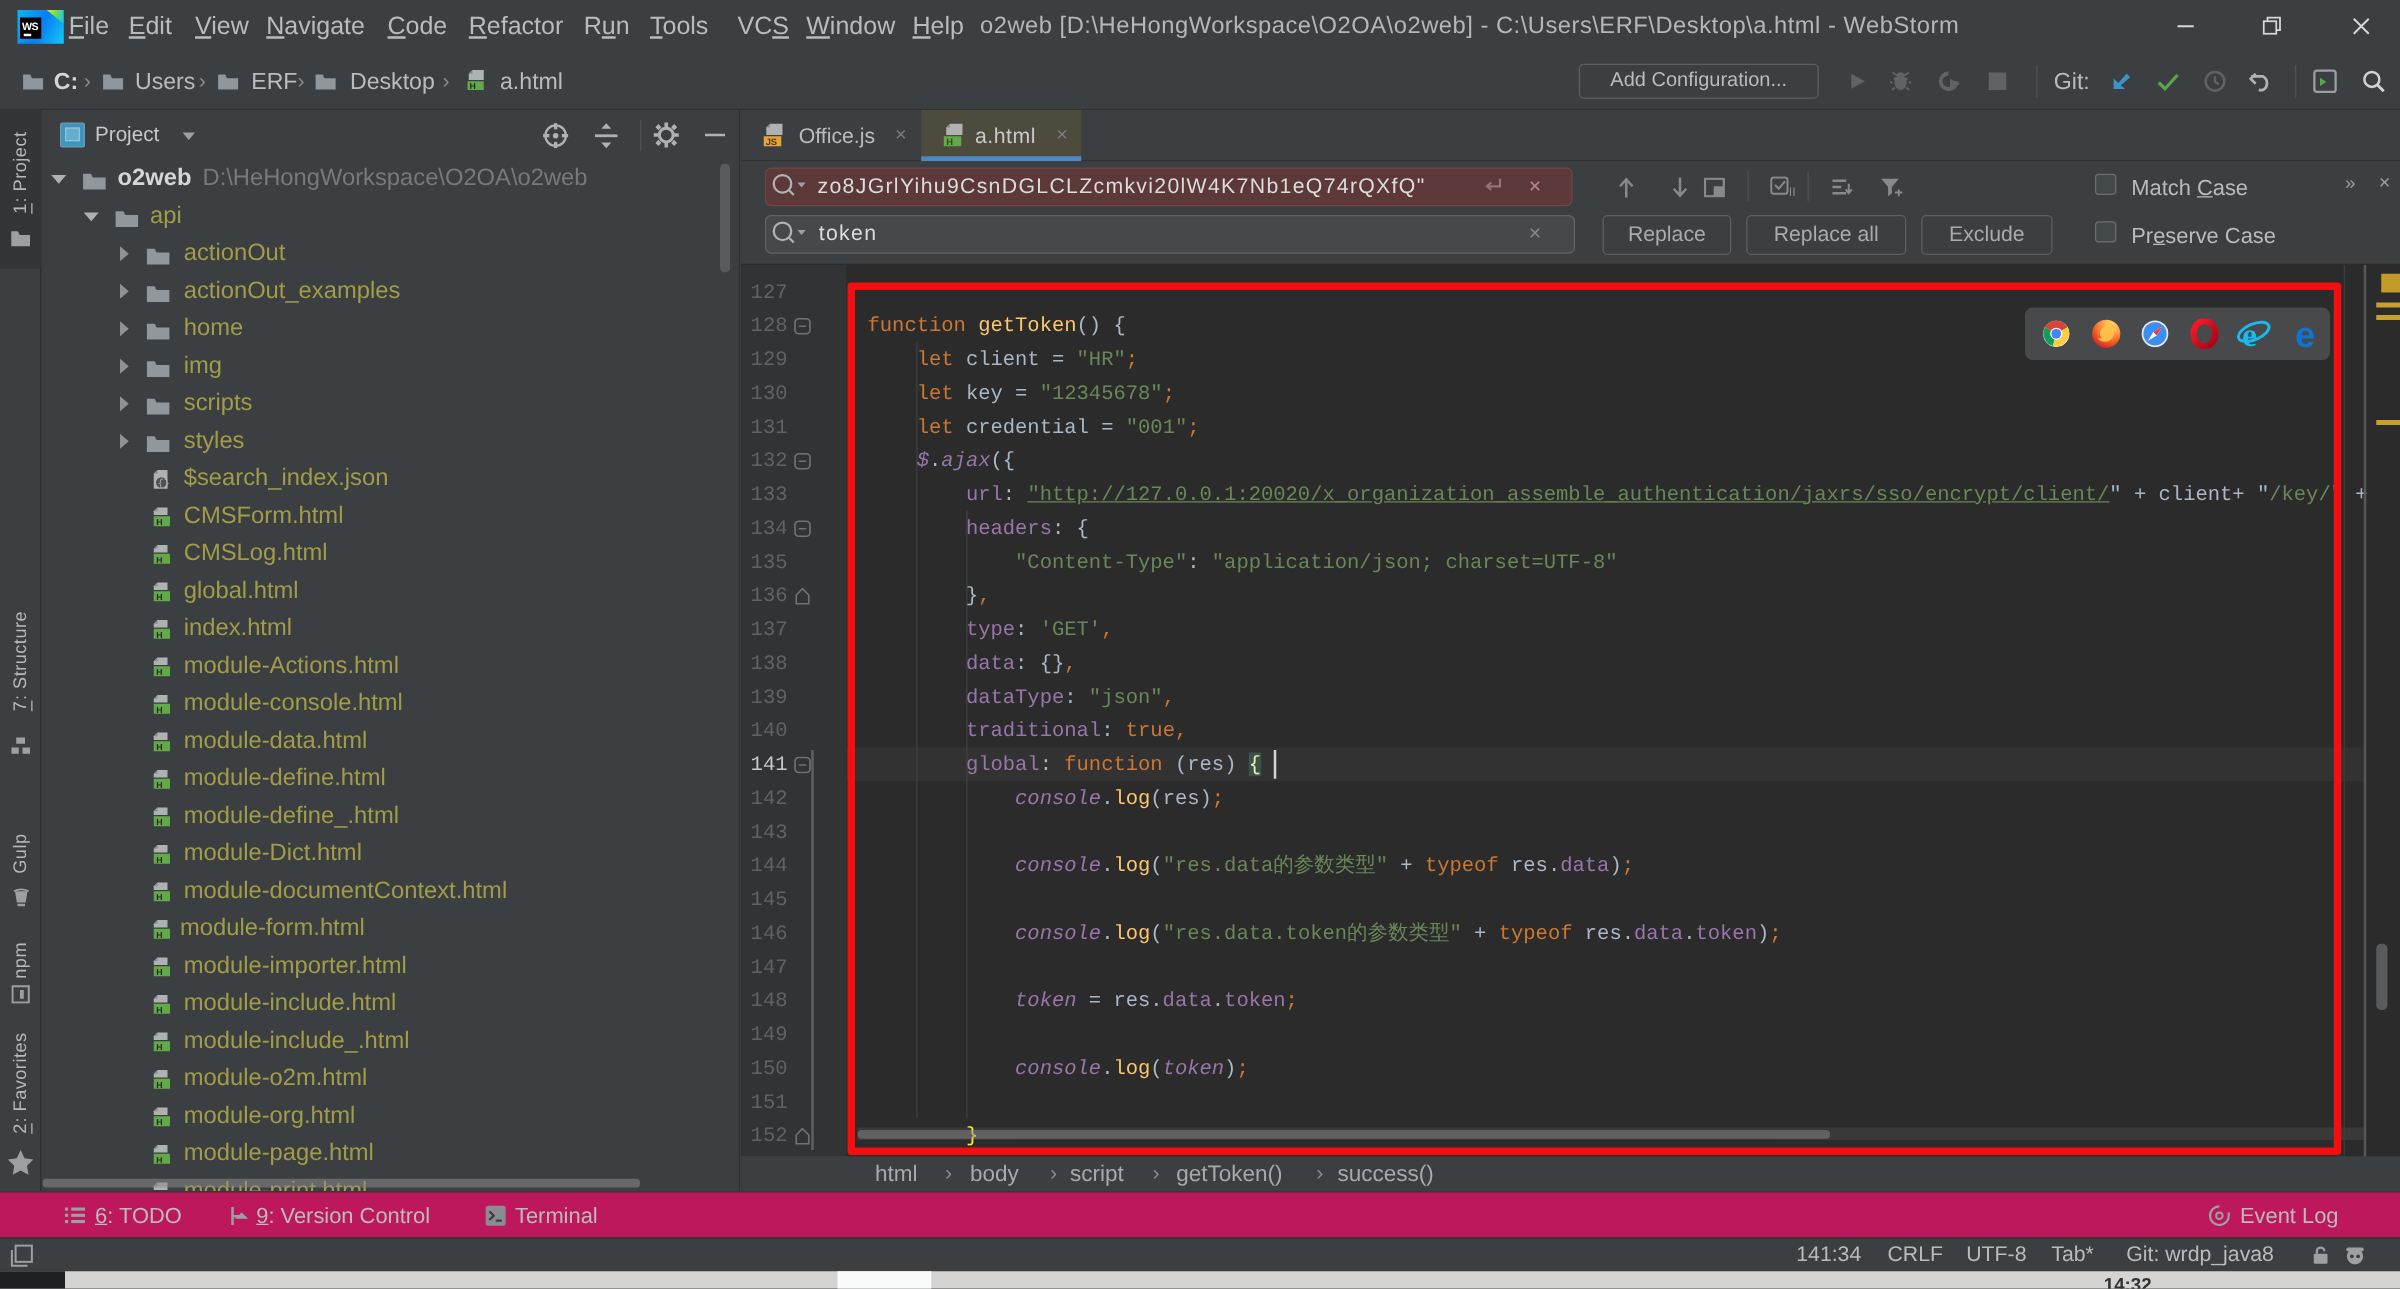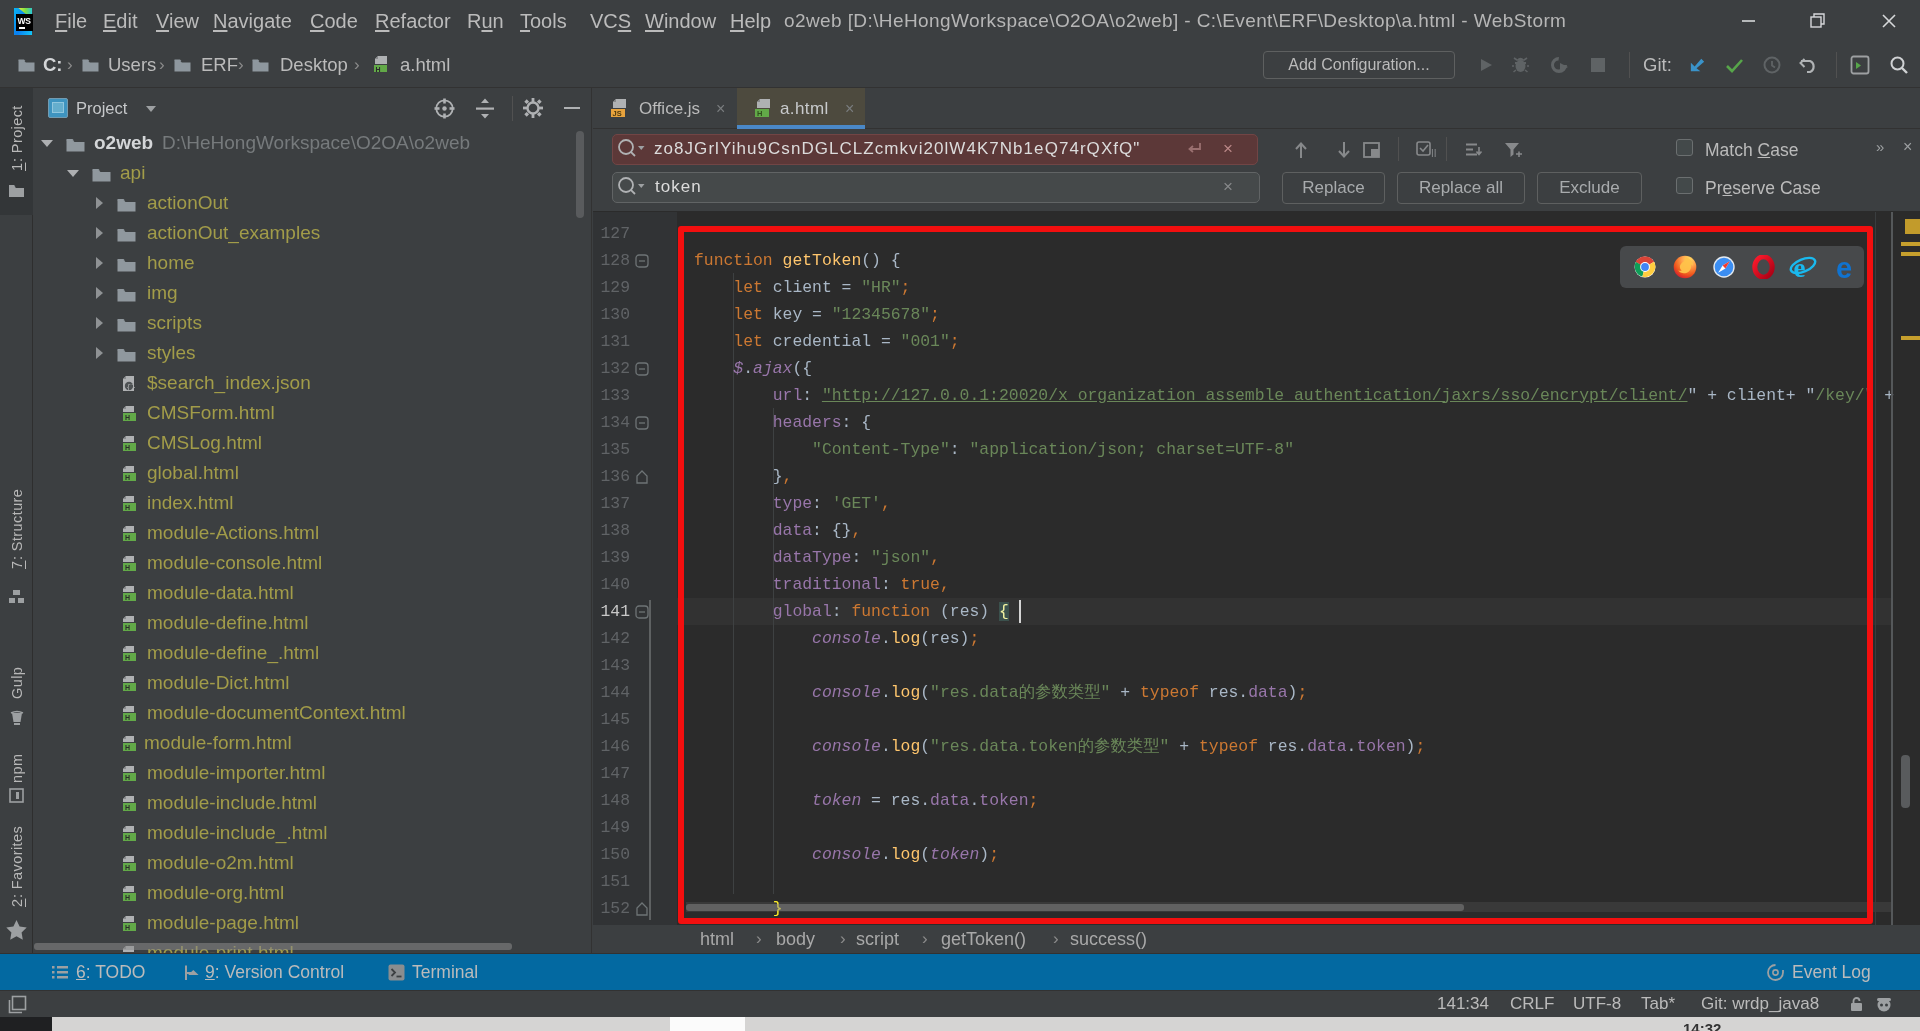--- a/index.html
+++ b/index.html
@@ -50,50 +50,50 @@
 .fn { color:#ffc66d; }
 .str { color:#6a8759; }
 .prop { color:#9876aa; }
 .it { color:#9876aa; font-style:italic; }
 .wh { color:#a9b7c6; }
 
 
 #bcrumbs { position:absolute; left:593px; top:925px; width:1327px; height:28px; background:#3c3f41; font-size:18px; color:#a9a9a9; line-height:28px; }
 
 
-#botbar { position:absolute; left:0; top:953px; width:1920px; height:37px; background:#0369a1; border-top:1px solid #323232; font-size:17.5px; }
+#botbar { position:absolute; left:0; top:953px; width:1920px; height:37px; background:#be185d; border-top:1px solid #323232; font-size:17.5px; }
 #statusbar { position:absolute; left:0; top:990px; width:1920px; height:27px; background:#3c3f41; border-top:1px solid #323232; font-size:17px; color:#bbbbbb; }
 #taskbar { position:absolute; left:0; top:1017px; width:1920px; height:14px; background:#d5d4d3; }
 
 .redbox { position:absolute; left:678px; top:226px; width:1195px; height:698px; border:6px solid #f30f0f; border-radius:3px; z-index:50; }
 </style>
 </head>
 <body>
 <div id="stage">
 
 <div id="titlebar">
-  <div class="abs" id="wslogo" style="left:14px;top:8px;width:18px;height:27px;">
+  <div class="abs" id="wslogo" style="left:14px;top:8px;width:37px;height:27px;">
     <div style="position:absolute;inset:0;background:linear-gradient(115deg,#0ab5f2 0%,#0a7df0 50%,#12c9f7 100%);"></div>
     <div style="position:absolute;right:0;top:0;width:16px;height:11px;background:linear-gradient(100deg,#f5ee3a 10%,#7ade45 55%,#19c3f0 100%);clip-path:polygon(15% 0,100% 0,100% 100%);"></div>
     <div style="position:absolute;left:2px;top:6px;width:17px;height:17px;background:#000;"></div>
     <div style="position:absolute;left:3.5px;top:7.5px;font-size:8.5px;font-weight:bold;color:#fff;letter-spacing:-0.3px;">WS</div>
     <div style="position:absolute;left:5px;top:19px;width:6px;height:2.4px;background:#fff;"></div>
   </div>
   <div class="menu" style="left:55px;"><u>F</u>ile</div>
   <div class="menu" style="left:103px;"><u>E</u>dit</div>
   <div class="menu" style="left:156px;"><u>V</u>iew</div>
   <div class="menu" style="left:213px;"><u>N</u>avigate</div>
   <div class="menu" style="left:310px;"><u>C</u>ode</div>
   <div class="menu" style="left:375px;"><u>R</u>efactor</div>
   <div class="menu" style="left:467px;">R<u>u</u>n</div>
   <div class="menu" style="left:520px;"><u>T</u>ools</div>
   <div class="menu" style="left:590px;">VC<u>S</u></div>
   <div class="menu" style="left:645px;"><u>W</u>indow</div>
   <div class="menu" style="left:730px;"><u>H</u>elp</div>
-  <div id="wintitle">o2web [D:\HeHongWorkspace\O2OA\o2web] - C:\Event\ERF\Desktop\a.html - WebStorm</div>
+  <div id="wintitle">o2web [D:\HeHongWorkspace\O2OA\o2web] - C:\Users\ERF\Desktop\a.html - WebStorm</div>
 
   <svg class="winbtn" style="left:1725px;" viewBox="0 0 46 42">
         <line x1="17" y1="21" x2="30" y2="21" stroke="#d6d8da" stroke-width="1.6"></line>
       </svg>
   <svg class="winbtn" style="left:1795px;" viewBox="0 0 46 42">
         <rect x="16" y="17" width="10" height="10" fill="none" stroke="#d6d8da" stroke-width="1.4"></rect>
         <path d="M19 17 v-3 h10 v10 h-3" fill="none" stroke="#d6d8da" stroke-width="1.4"></path>
       </svg>
   <svg class="winbtn" style="left:1866px;" viewBox="0 0 46 42">
         <path d="M17 15 L29 27 M29 15 L17 27" stroke="#d6d8da" stroke-width="1.6"></path>

